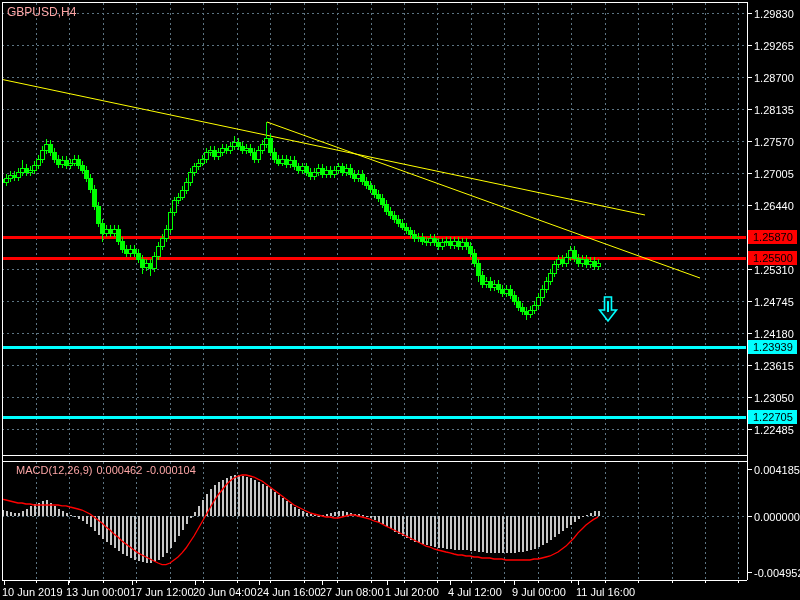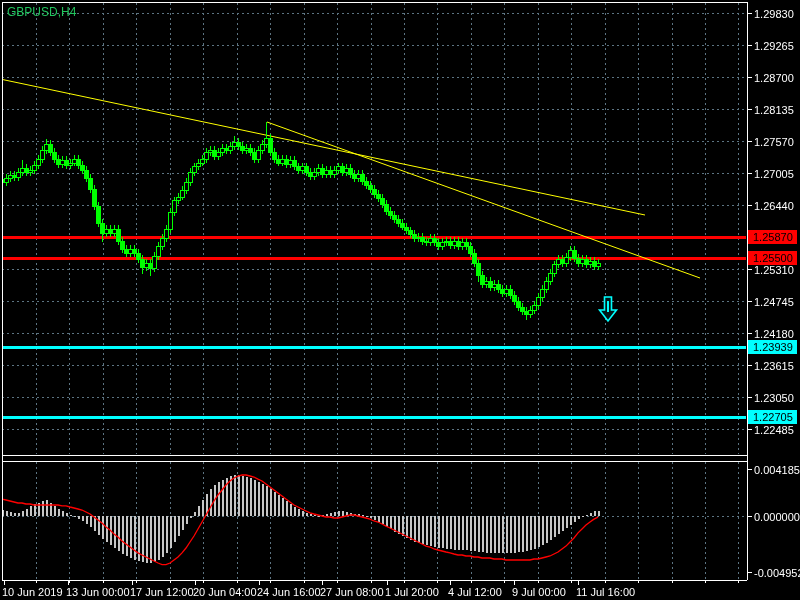--- a/index.html
+++ b/index.html
@@ -1,19 +1,19 @@
 <!DOCTYPE html>
 <html><head>
 <meta charset="utf-8">
 <style>
   html,body{margin:0;padding:0;background:#000;}
   #app{position:relative;width:800px;height:600px;background:#000;overflow:hidden;
        font-family:"Liberation Sans",sans-serif;}
   #chart-svg{position:absolute;left:0;top:0;}
-  .ovl{position:absolute;color:#22c55e;font-size:12px;white-space:pre;}
+  .ovl{position:absolute;color:#fca5a5;font-size:12px;white-space:pre;}
   #title{left:7px;top:5px;}
   #macd-label{left:16px;top:464px;font-size:11px;}
   #macd-label span{margin-right:4px;}
 </style>
 </head>
 <body>
 
 <div id="app">
   <svg id="chart-svg" width="800" height="600">
       <rect x="0" y="0" width="800" height="600" fill="#000000"></rect>
@@ -648,13 +648,14 @@
         <text x="385" y="596" fill="#ffffff" font-size="11" font-family="&quot;Liberation Sans&quot;,sans-serif" text-anchor="start">1 Jul 20:00</text>
         <line x1="450.5" y1="580" x2="450.5" y2="585" stroke="#ffffff" stroke-width="1" shape-rendering="crispEdges"></line>
         <text x="448" y="596" fill="#ffffff" font-size="11" font-family="&quot;Liberation Sans&quot;,sans-serif" text-anchor="start">4 Jul 12:00</text>
         <line x1="514.5" y1="580" x2="514.5" y2="585" stroke="#ffffff" stroke-width="1" shape-rendering="crispEdges"></line>
         <text x="512" y="596" fill="#ffffff" font-size="11" font-family="&quot;Liberation Sans&quot;,sans-serif" text-anchor="start">9 Jul 00:00</text>
         <line x1="578.5" y1="580" x2="578.5" y2="585" stroke="#ffffff" stroke-width="1" shape-rendering="crispEdges"></line>
         <text x="576" y="596" fill="#ffffff" font-size="11" font-family="&quot;Liberation Sans&quot;,sans-serif" text-anchor="start">11 Jul 16:00</text>
       </g>
     </svg>
   <div id="title" class="ovl">GBPUSD,H4</div>
+  <div id="macd-label" class="ovl"><span>MACD(12,26,9)</span><span>0.000462</span><span>-0.000104</span></div>
 </div>
 
 </body></html>

